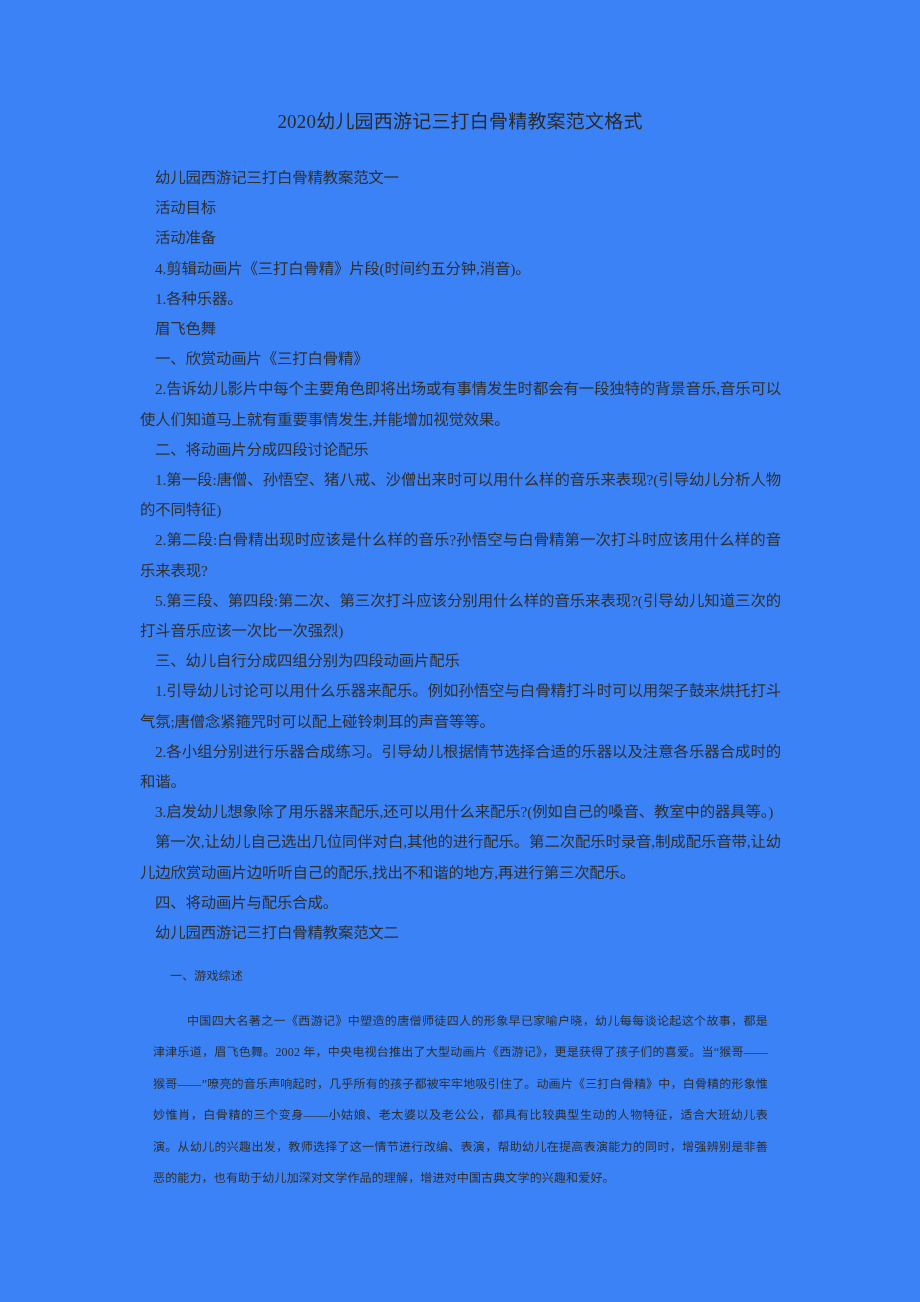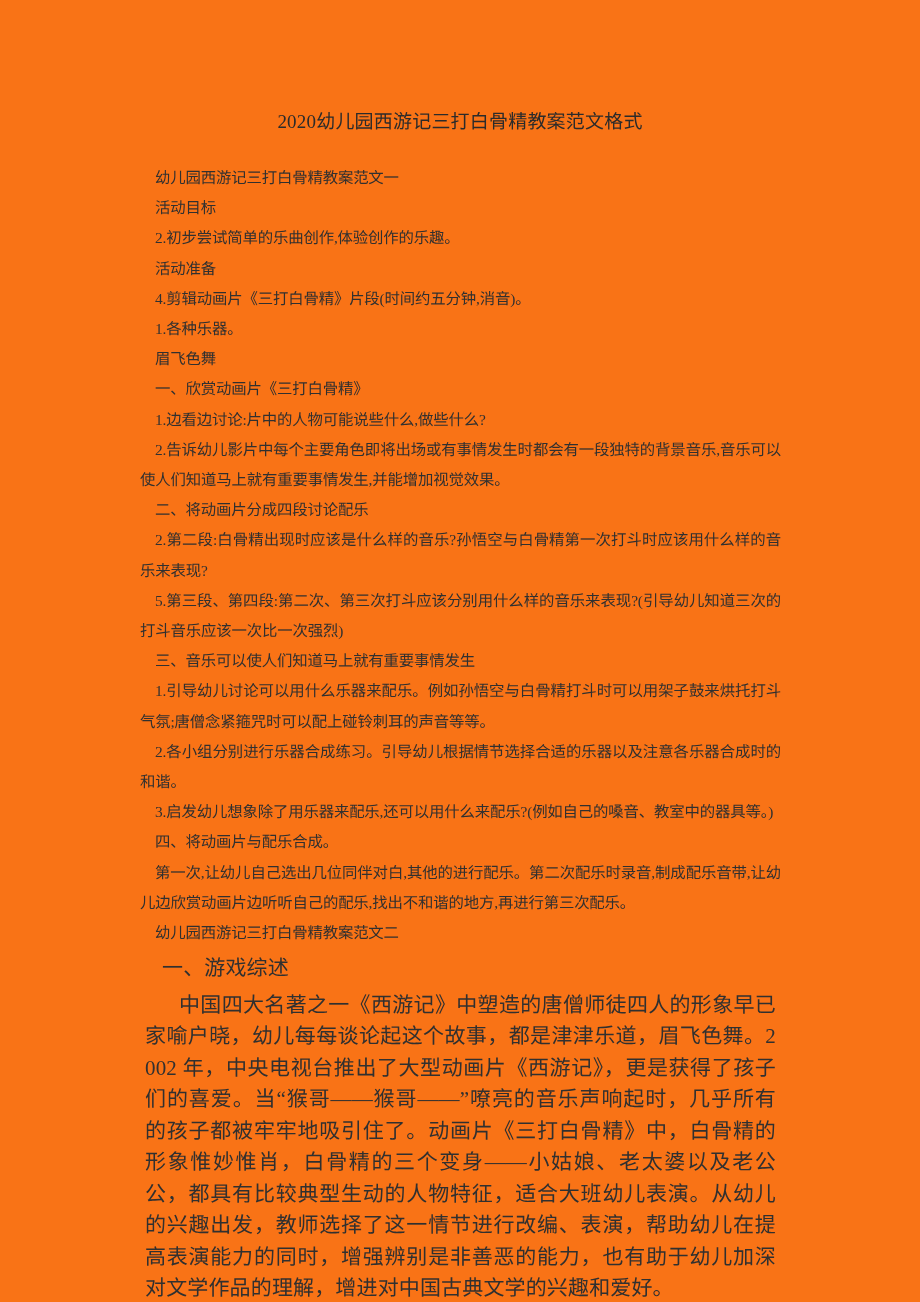--- a/index.html
+++ b/index.html
@@ -13,21 +13,21 @@
     height: 1302px;
     font-family: "Liberation Serif", "DejaVu Serif", serif;
     color: #2f2f2f;
     -webkit-font-smoothing: antialiased;
     overflow: hidden;
   }
   .page {
     position: relative;
     width: 920px;
     height: 1302px;
-    background: #f97316;
+    background: #3b82f6;
     box-sizing: border-box;
   }
   .doc-title {
     position: absolute;
     top: 108px;
     left: 0;
     width: 920px;
     text-align: center;
     font-size: 19px;
     line-height: 28px;
@@ -51,22 +51,22 @@
     text-justify: inter-ideograph;
     letter-spacing: -0.15px;
     word-break: break-all;
     color: #303030;
   }
   .block-a p.ind {
     text-indent: 15px;
   }
   
   .block-b p {
-    margin: 5px;
-    font-size: 21px;
+    margin: 13px;
+    font-size: 12px;
     line-height: 31.5px;
     text-align: justify;
     text-justify: inter-ideograph;
     letter-spacing: 0.15px;
     word-break: break-all;
     color: #303030;
   }
   .block-b p.ind {
     text-indent: 17px;
   }
@@ -79,37 +79,36 @@
 
 <div class="page">
 
   <div class="doc-title">2020幼儿园西游记三打白骨精教案范文格式</div>
 
   <div class="body-area">
 
     <div class="block-a">
       <p class="ind">幼儿园西游记三打白骨精教案范文一</p>
       <p class="ind">活动目标</p>
-      <p class="ind">2.初步尝试简单的乐曲创作,体验创作的乐趣。</p>
       <p class="ind">活动准备</p>
       <p class="ind">4.剪辑动画片《三打白骨精》片段(时间约五分钟,消音)。</p>
       <p class="ind">1.各种乐器。</p>
       <p class="ind">眉飞色舞</p>
       <p class="ind">一、欣赏动画片《三打白骨精》</p>
-      <p class="ind">1.边看边讨论:片中的人物可能说些什么,做些什么?</p>
       <p class="ind">2.告诉幼儿影片中每个主要角色即将出场或有事情发生时都会有一段独特的背景音乐,音乐可以使人们知道马上就有重要事情发生,并能增加视觉效果。</p>
       <p class="ind">二、将动画片分成四段讨论配乐</p>
+      <p class="ind">1.第一段:唐僧、孙悟空、猪八戒、沙僧出来时可以用什么样的音乐来表现?(引导幼儿分析人物的不同特征)</p>
       <p class="ind">2.第二段:白骨精出现时应该是什么样的音乐?孙悟空与白骨精第一次打斗时应该用什么样的音乐来表现?</p>
       <p class="ind">5.第三段、第四段:第二次、第三次打斗应该分别用什么样的音乐来表现?(引导幼儿知道三次的打斗音乐应该一次比一次强烈)</p>
-      <p class="ind">三、音乐可以使人们知道马上就有重要事情发生</p>
+      <p class="ind">三、幼儿自行分成四组分别为四段动画片配乐</p>
       <p class="ind">1.引导幼儿讨论可以用什么乐器来配乐。例如孙悟空与白骨精打斗时可以用架子鼓来烘托打斗气氛;唐僧念紧箍咒时可以配上碰铃刺耳的声音等等。</p>
       <p class="ind">2.各小组分别进行乐器合成练习。引导幼儿根据情节选择合适的乐器以及注意各乐器合成时的和谐。</p>
       <p class="ind">3.启发幼儿想象除了用乐器来配乐,还可以用什么来配乐?(例如自己的嗓音、教室中的器具等。)</p>
+      <p class="ind">第一次,让幼儿自己选出几位同伴对白,其他的进行配乐。第二次配乐时录音,制成配乐音带,让幼儿边欣赏动画片边听听自己的配乐,找出不和谐的地方,再进行第三次配乐。</p>
       <p class="ind">四、将动画片与配乐合成。</p>
-      <p class="ind">第一次,让幼儿自己选出几位同伴对白,其他的进行配乐。第二次配乐时录音,制成配乐音带,让幼儿边欣赏动画片边听听自己的配乐,找出不和谐的地方,再进行第三次配乐。</p>
       <p class="ind">幼儿园西游记三打白骨精教案范文二</p>
     </div>
 
     <div class="block-b">
       <p class="ind">一、游戏综述</p>
       <p class="ind2">中国四大名著之一《西游记》中塑造的唐僧师徒四人的形象早已家喻户晓，幼儿每每谈论起这个故事，都是津津乐道，眉飞色舞。2002 年，中央电视台推出了大型动画片《西游记》，更是获得了孩子们的喜爱。当“猴哥——猴哥——”嘹亮的音乐声响起时，几乎所有的孩子都被牢牢地吸引住了。动画片《三打白骨精》中，白骨精的形象惟妙惟肖，白骨精的三个变身——小姑娘、老太婆以及老公公，都具有比较典型生动的人物特征，适合大班幼儿表演。从幼儿的兴趣出发，教师选择了这一情节进行改编、表演，帮助幼儿在提高表演能力的同时，增强辨别是非善恶的能力，也有助于幼儿加深对文学作品的理解，增进对中国古典文学的兴趣和爱好。</p>
     </div>
 
   </div>
 </div>

